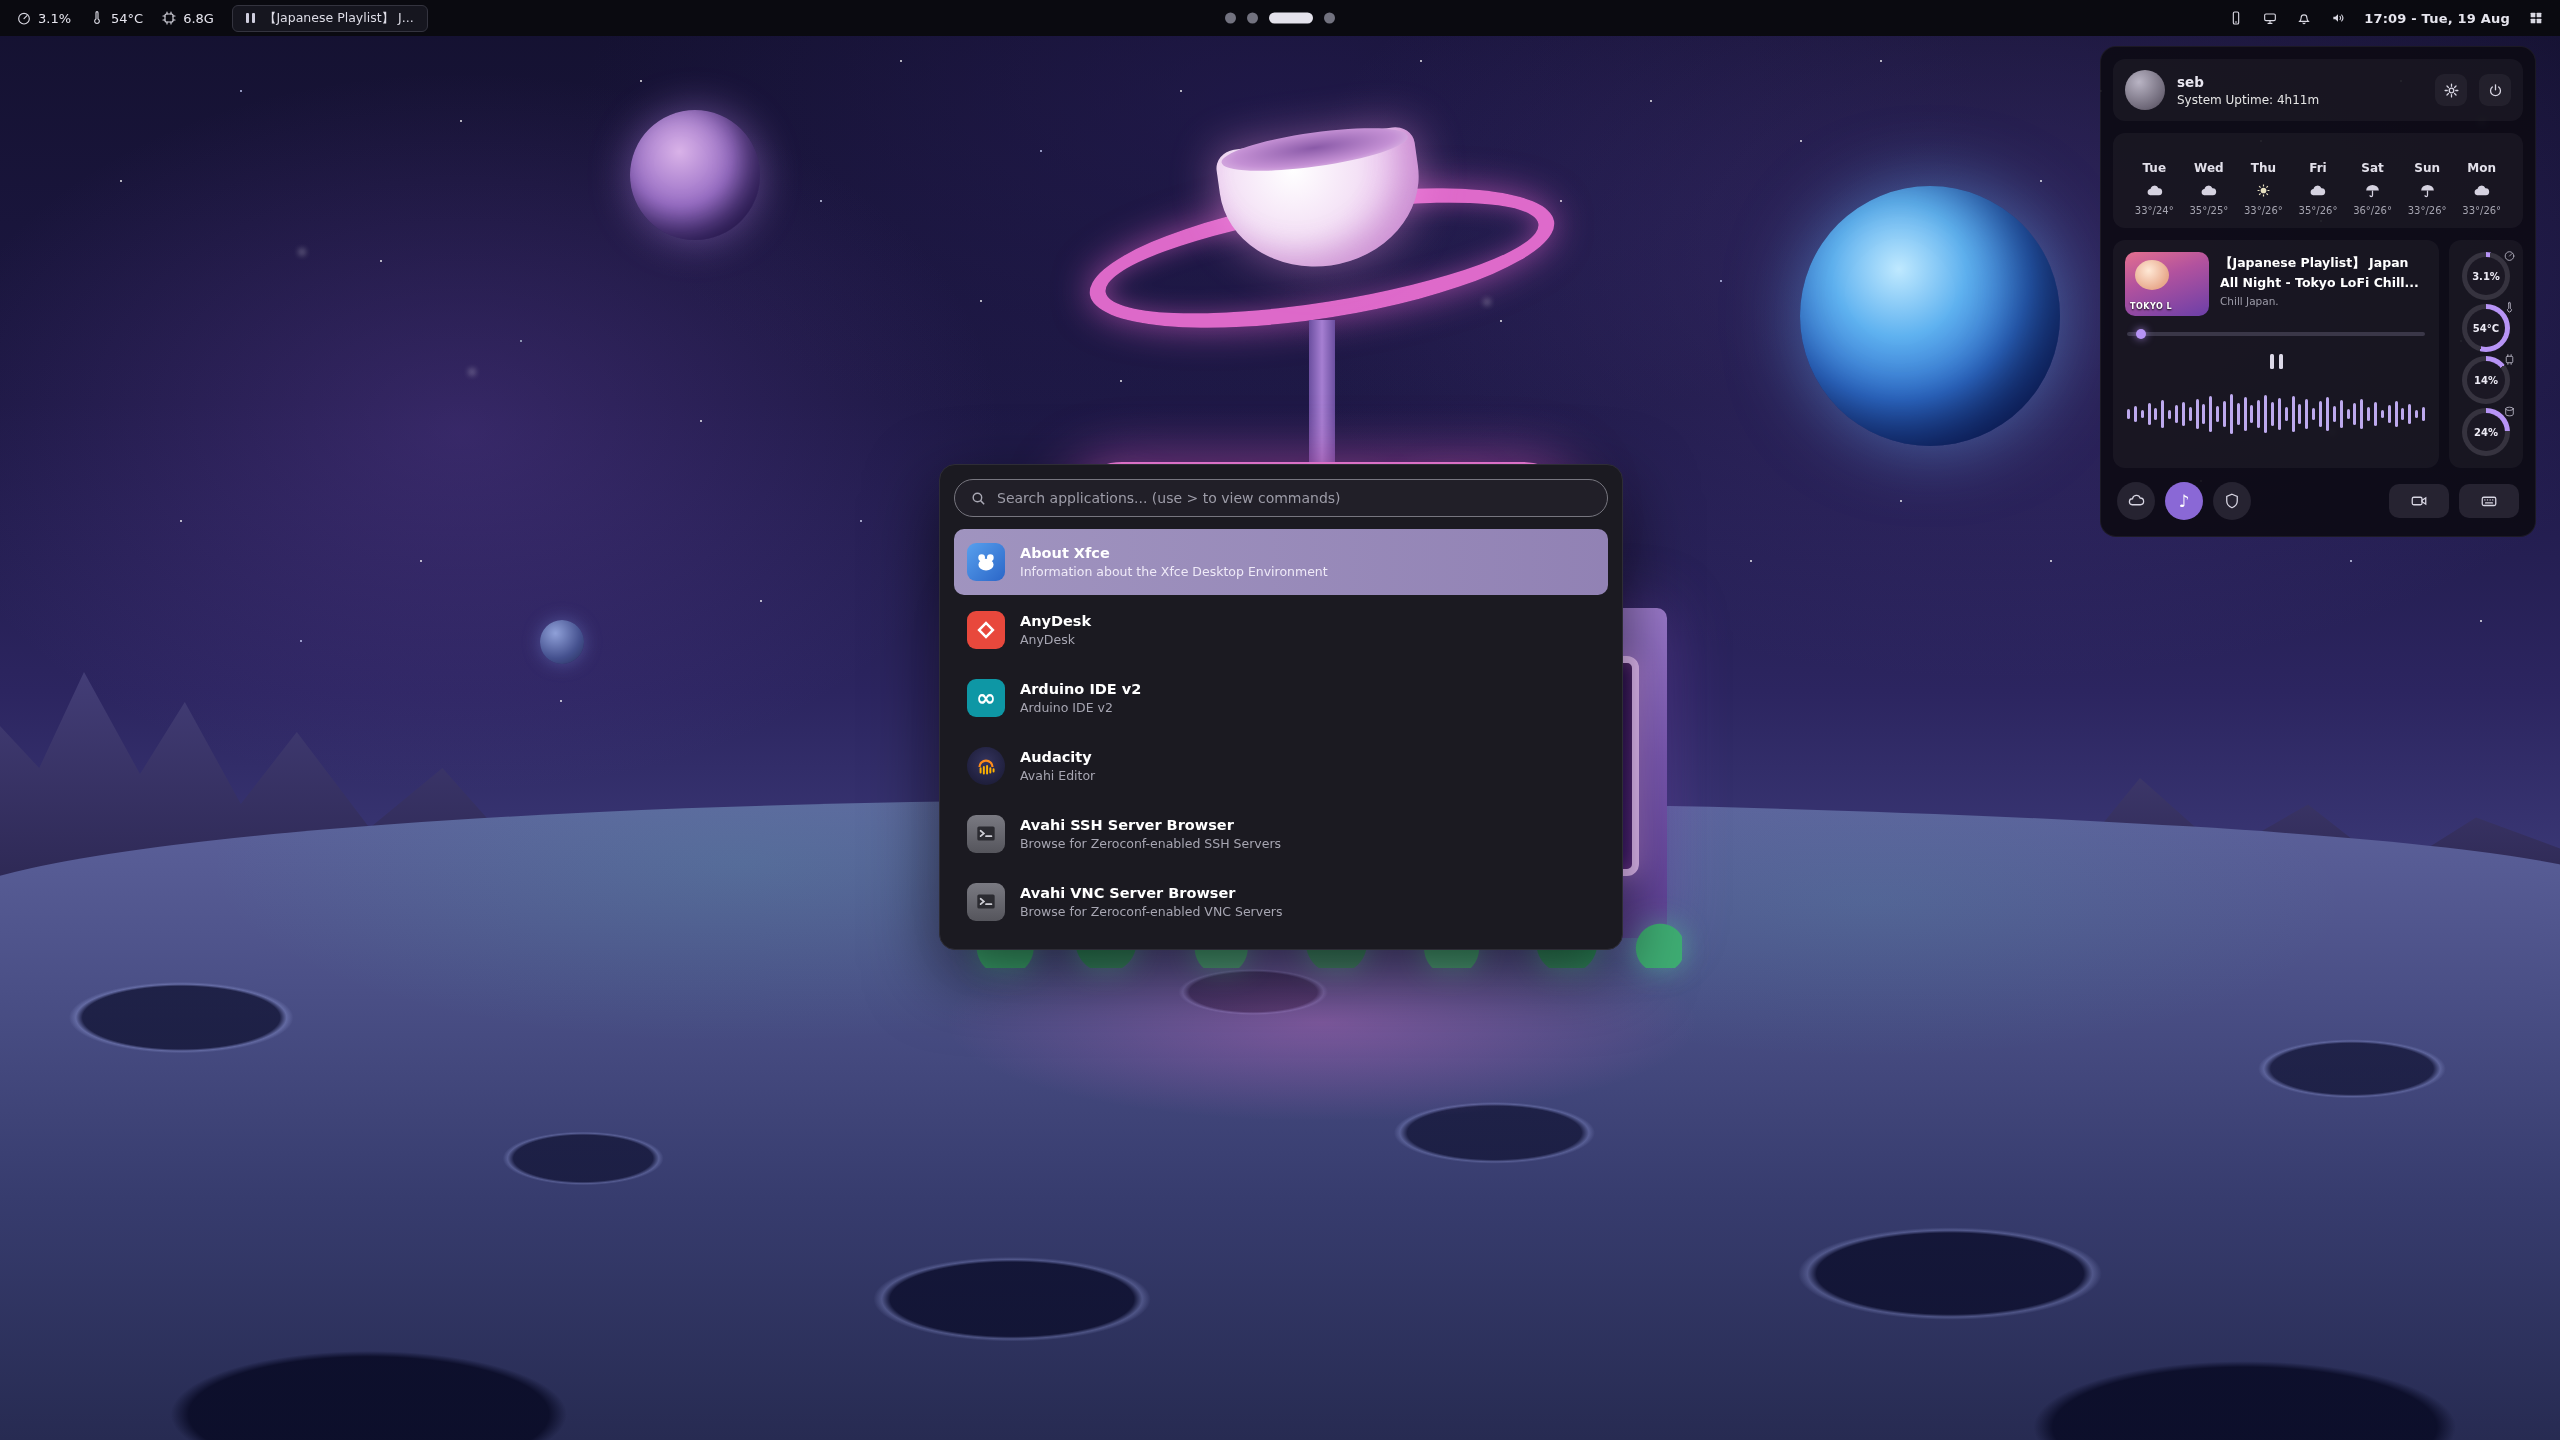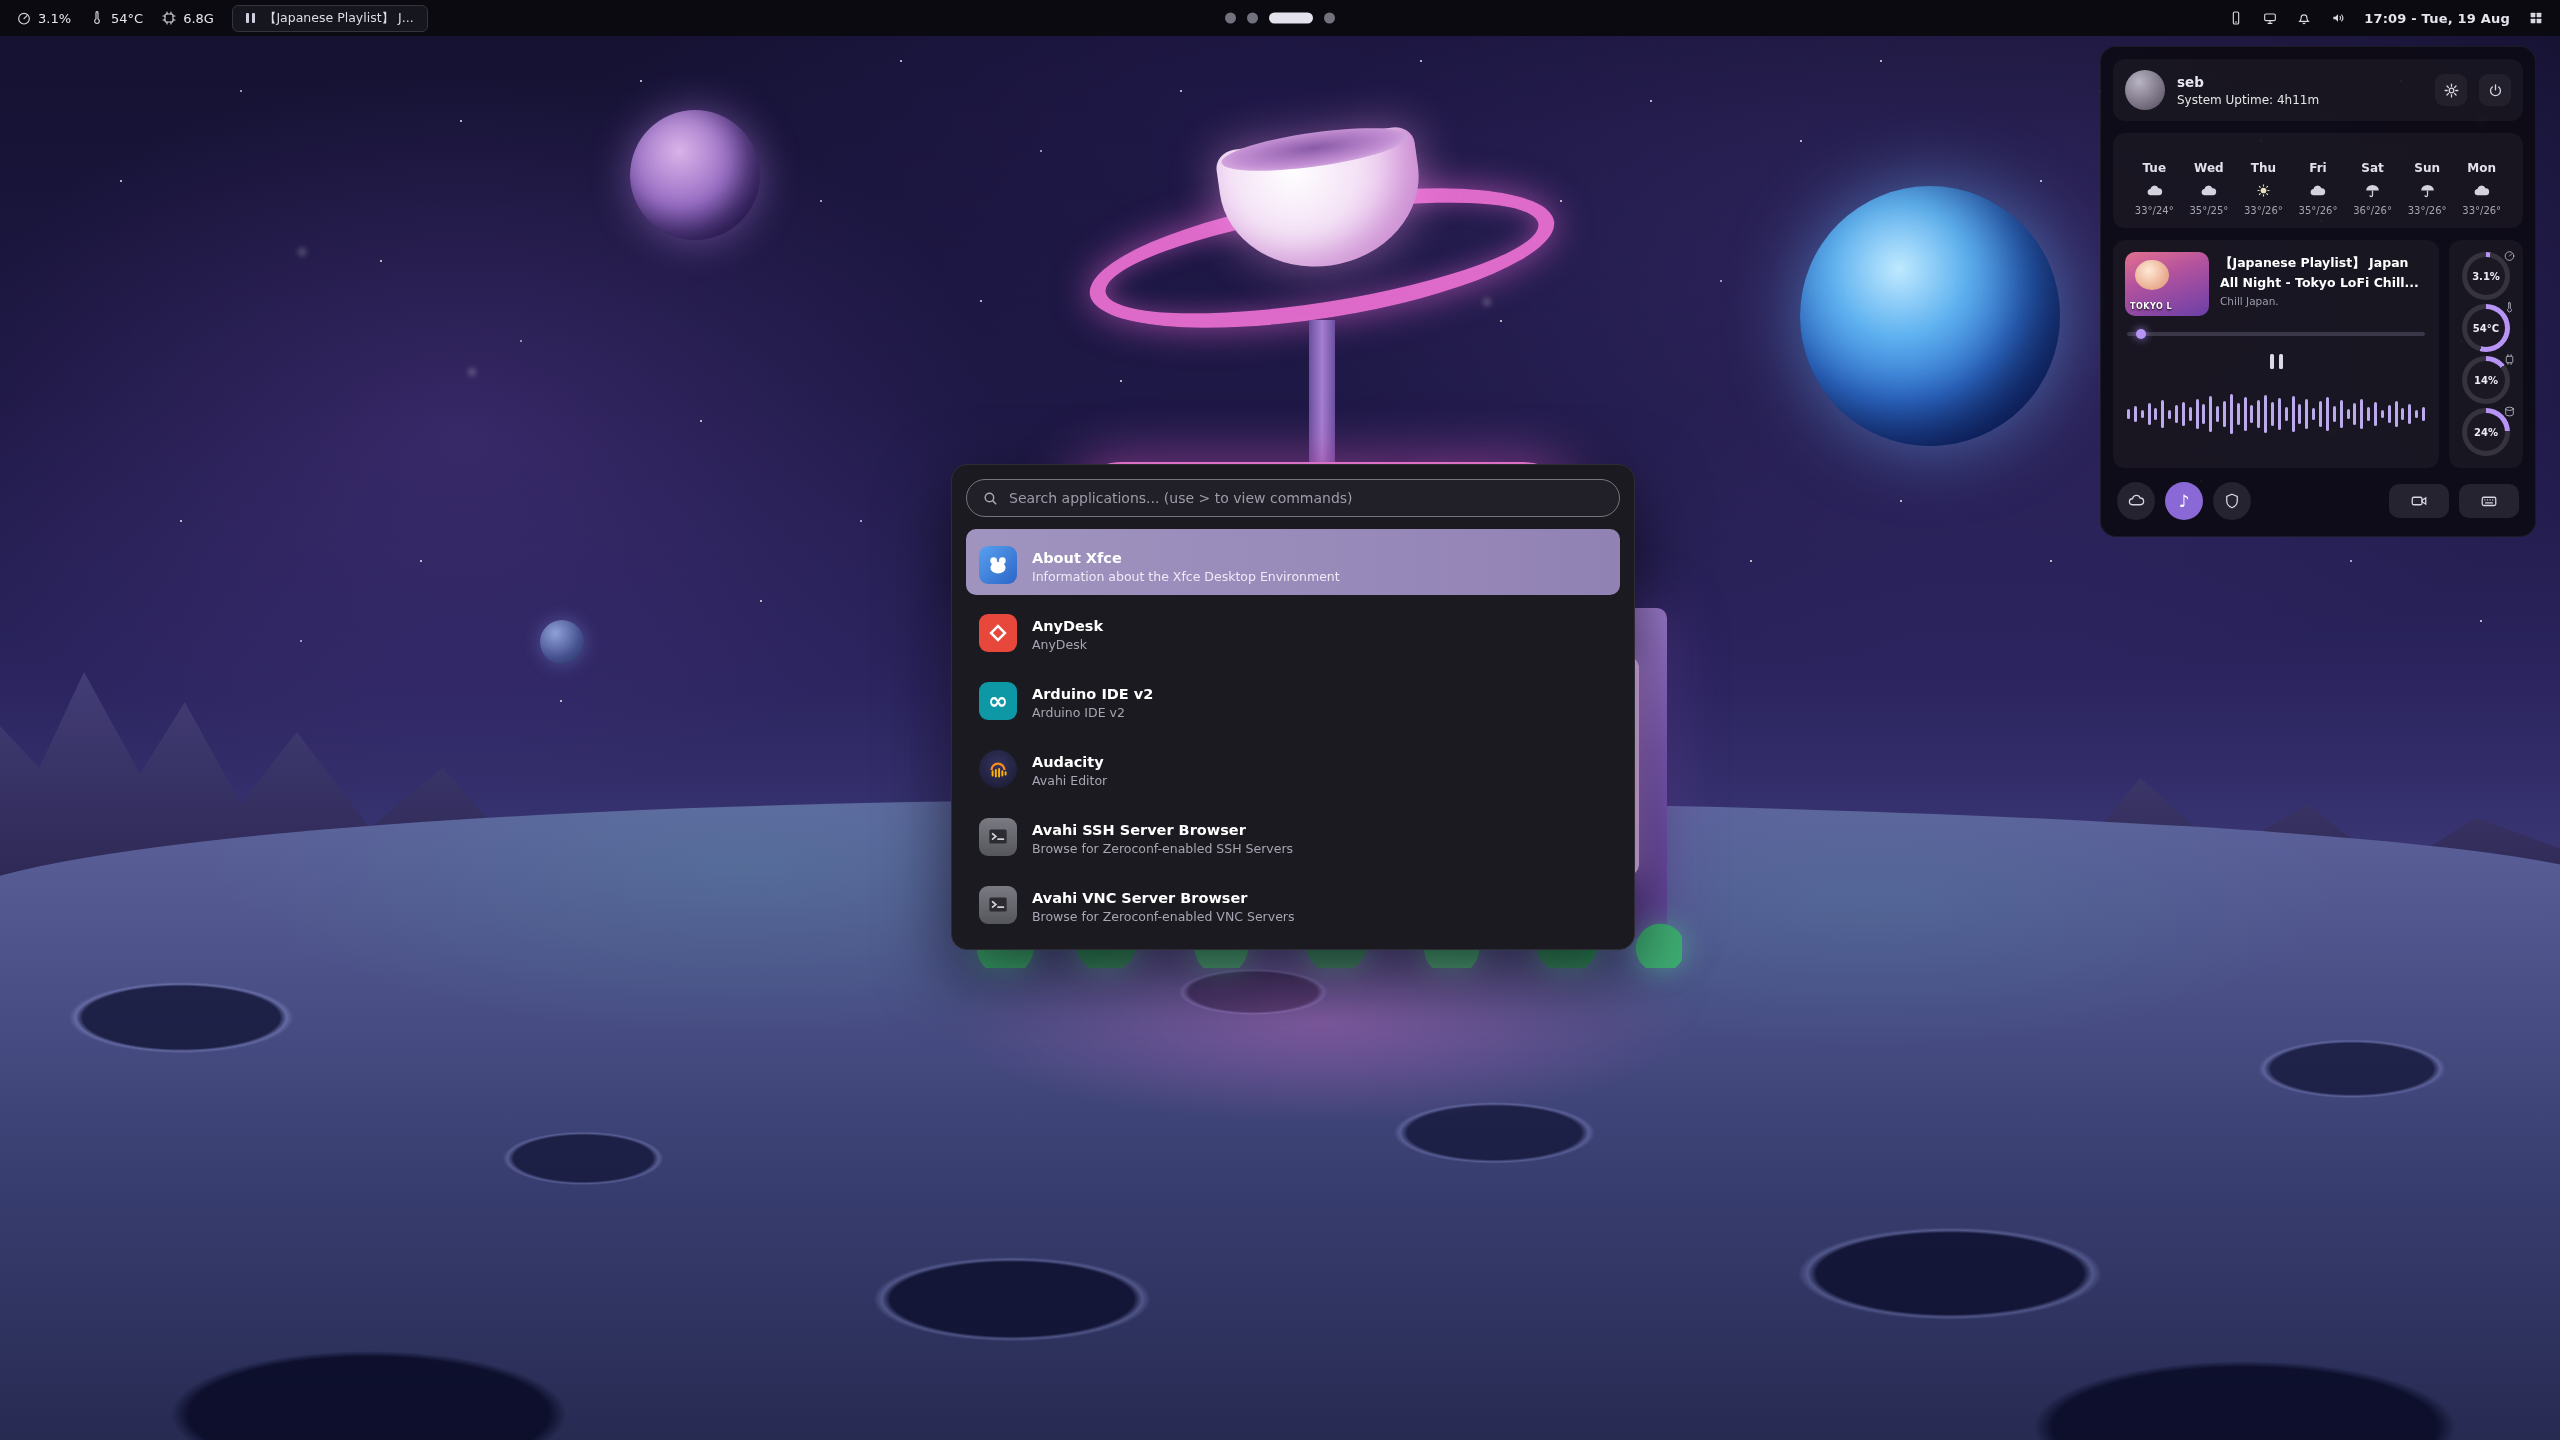--- a/index.html
+++ b/index.html
@@ -124,29 +124,29 @@
   .pause-glyph i { width:3px; height:10px; background:#cfcede; border-radius:1px; }
   .tb-center { position:absolute; left:50%; top:50%; transform:translate(-50%,-50%);
     display:flex; align-items:center; gap:11px; }
   .ws-dot { width:11px; height:11px; border-radius:6px; background:#72727f; }
   .ws-dot.active { width:44px; background:#e4e2ec; }
   .tb-clock { font-weight:bold; font-size:13px; letter-spacing:.2px; }
 
   
   .launcher { position:absolute; left:939px; top:464px; width:684px; z-index:40;
     background:#1b1a21; border:1px solid #2e2d36; border-radius:16px; padding:14px;
-    box-shadow: 0 24px 70px rgba(0,0,0,.6); margin-left: 12px; }
+    box-shadow: 0 24px 70px rgba(0,0,0,.6); }
   .search-pill { height:38px; border:1.6px solid #77767f; background:#211f28; border-radius:19px;
     display:flex; align-items:center; gap:10px; padding:0 15px; }
   .search-pill svg { width:17px; height:17px; stroke:#a9a8b4; fill:none; stroke-width:2; }
   .search-pill input { flex:1; background:transparent; border:none; outline:none; color:#d8d7e0;
     font-size:14px; font-family:"DejaVu Sans", sans-serif; }
   .search-pill input::placeholder { color:#9d9ca8; }
   .results { margin-top:12px; display:flex; flex-direction:column; gap:2px; }
-  .row { display:flex; align-items:flex-end; gap:15px; padding:11px 13px; border-radius:10px; min-height:66px; cursor:default; }
+  .row { display:flex; align-items:center; gap:15px; padding:11px 13px; border-radius:10px; min-height:66px; cursor:default; }
   .row.selected { background: linear-gradient(90deg, rgba(183,169,219,.85), rgba(166,148,206,.85)); }
   .row-icon { width:38px; height:38px; flex:none; border-radius:9px; display:flex; align-items:center;
     justify-content:center; overflow:hidden; }
   .row-icon svg { width:26px; height:26px; }
   .row-icon.round { border-radius:50%; }
   .icn-xfce { background:linear-gradient(135deg,#58a0ee,#2b66c8); }
   .icn-android { background:radial-gradient(circle at 35% 30%, #52e89b, #17b86c); }
   .icn-anydesk { background:#e8483c; }
   .icn-arduino { background:#0e97a5; color:#fff; font-size:24px; font-weight:bold; }
   .icn-audacity { background:radial-gradient(circle at 50% 40%, #34345e, #17172f); }

